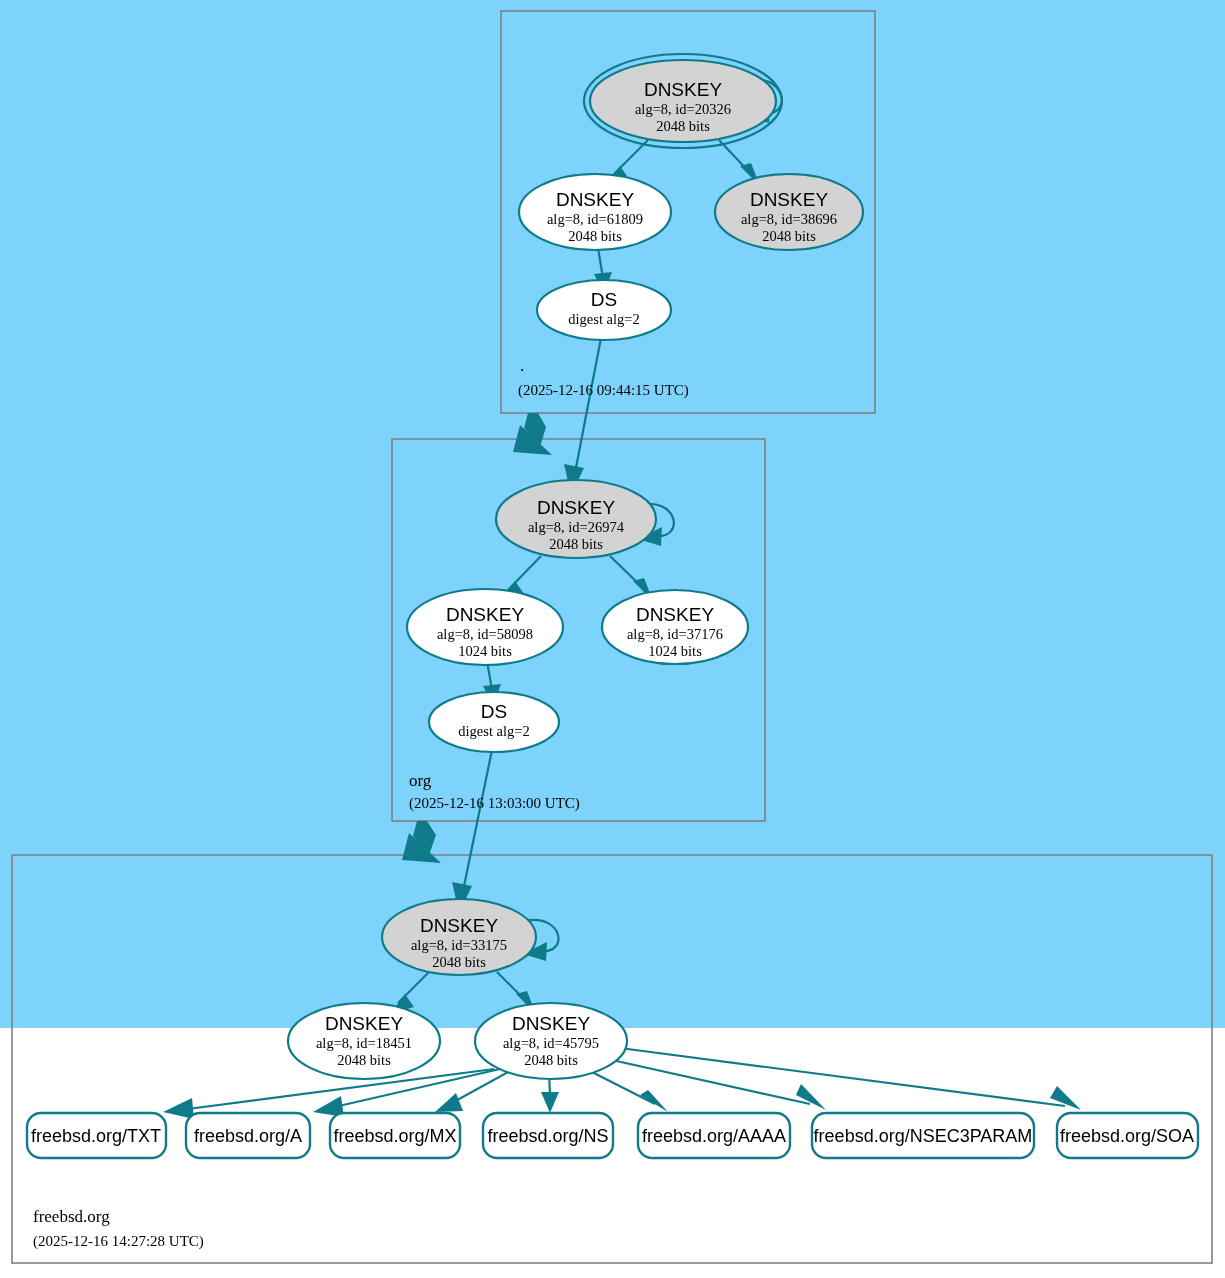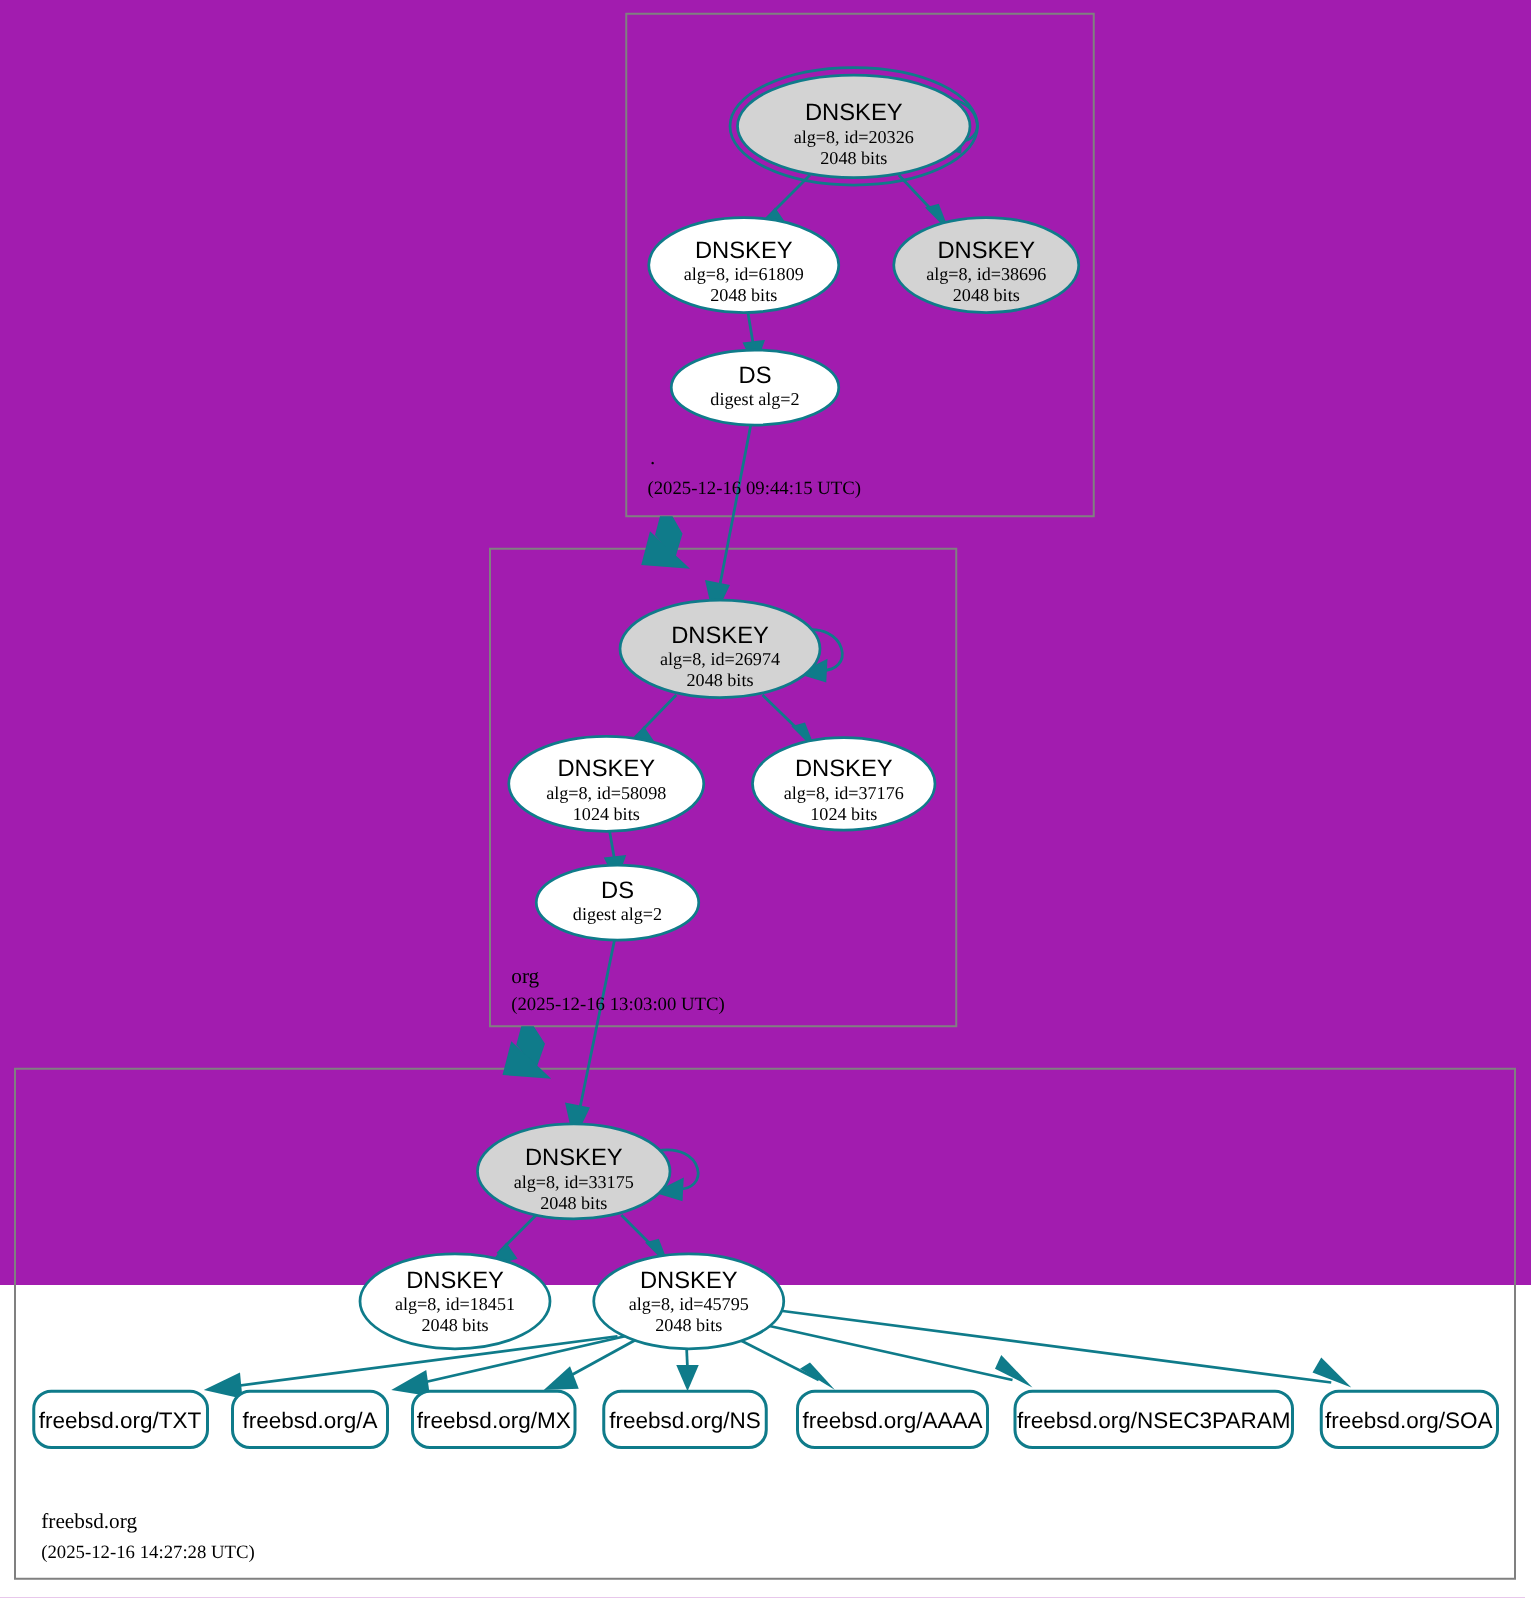--- a/index.html
+++ b/index.html
@@ -10,21 +10,21 @@
   body {
     font-family: "Liberation Sans", sans-serif;
     width: 1225px;
     height: 1278px;
     overflow: hidden;
   }
   #canvas {
     position: relative;
     width: 1225px;
     height: 1028px;
-    background: #a21caf;
+    background: #7dd3fc;
   }
   svg.diagram {
     position: absolute;
     top: 0;
     left: 0;
     width: 1225px;
     height: 1278px;
   }
   .zone-box {
     fill: none;

